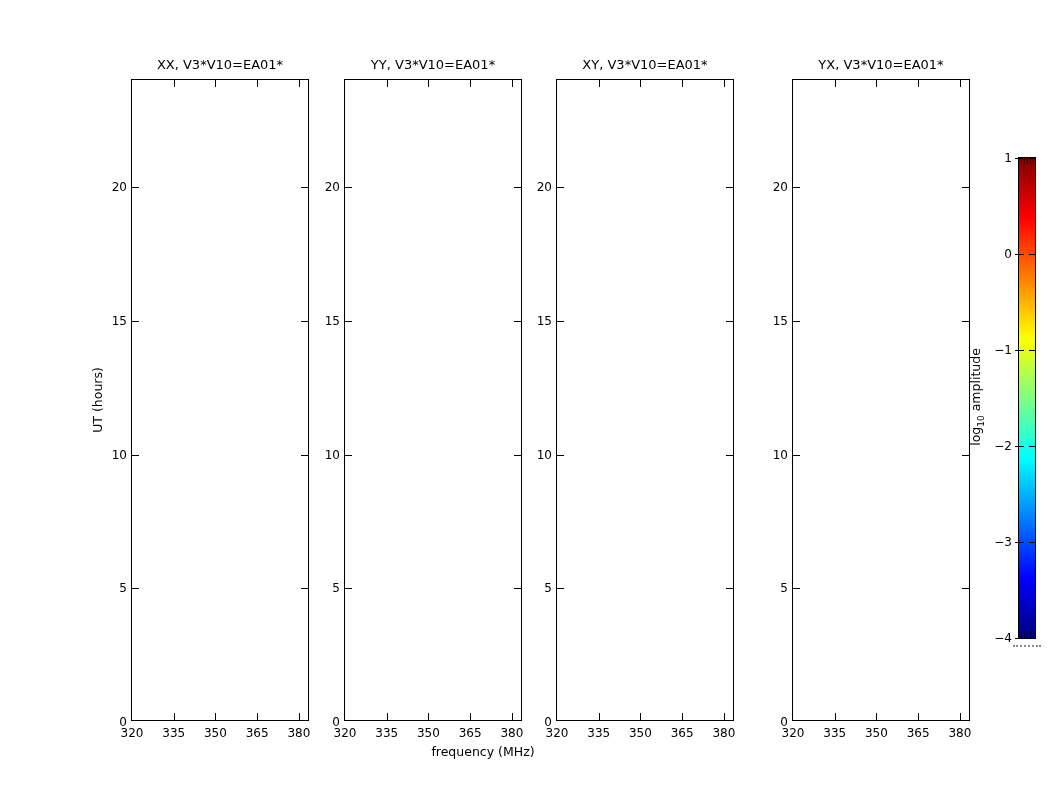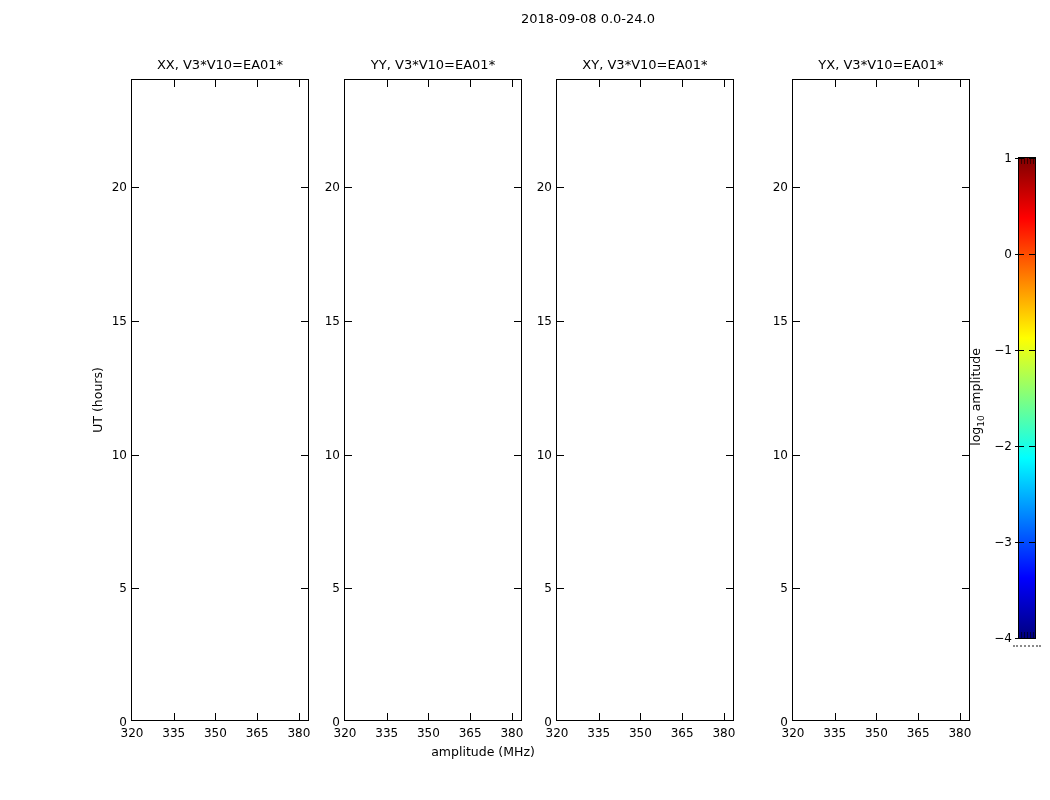--- a/index.html
+++ b/index.html
@@ -36,24 +36,23 @@
   .cbar-label{position:absolute;left:977px;top:397px;
               transform:translate(-50%,-50%) rotate(-90deg);
               font-size:12.5px;white-space:nowrap;}
   .cbar-label sub{font-size:9px;}
 </style>
 </head>
 <body>
 
 <div class="figure">
 
-  <div class="fig-title">2018-09-08 0.0-24.0</div>
 
   <div class="axis-ylabel">UT (hours)</div>
-  <div class="axis-xlabel">amplitude (MHz)</div>
+  <div class="axis-xlabel">frequency (MHz)</div>
 
   <div class="panel" style="left:131px">
     <div class="panel-title">XX, V3*V10=EA01*</div>
     <div class="plot-box">
         <div class="tick-label xlab" style="left: 0px;">320</div>
         <div class="tick" style="left: 41.7188px; top: 0px; width: 1px; height: 7px;"></div>
         <div class="tick" style="left: 41.7188px; bottom: 0px; width: 1px; height: 7px;"></div>
         <div class="tick-label xlab" style="left: 41.7188px;">335</div>
         <div class="tick" style="left: 83.4375px; top: 0px; width: 1px; height: 7px;"></div>
         <div class="tick" style="left: 83.4375px; bottom: 0px; width: 1px; height: 7px;"></div>

